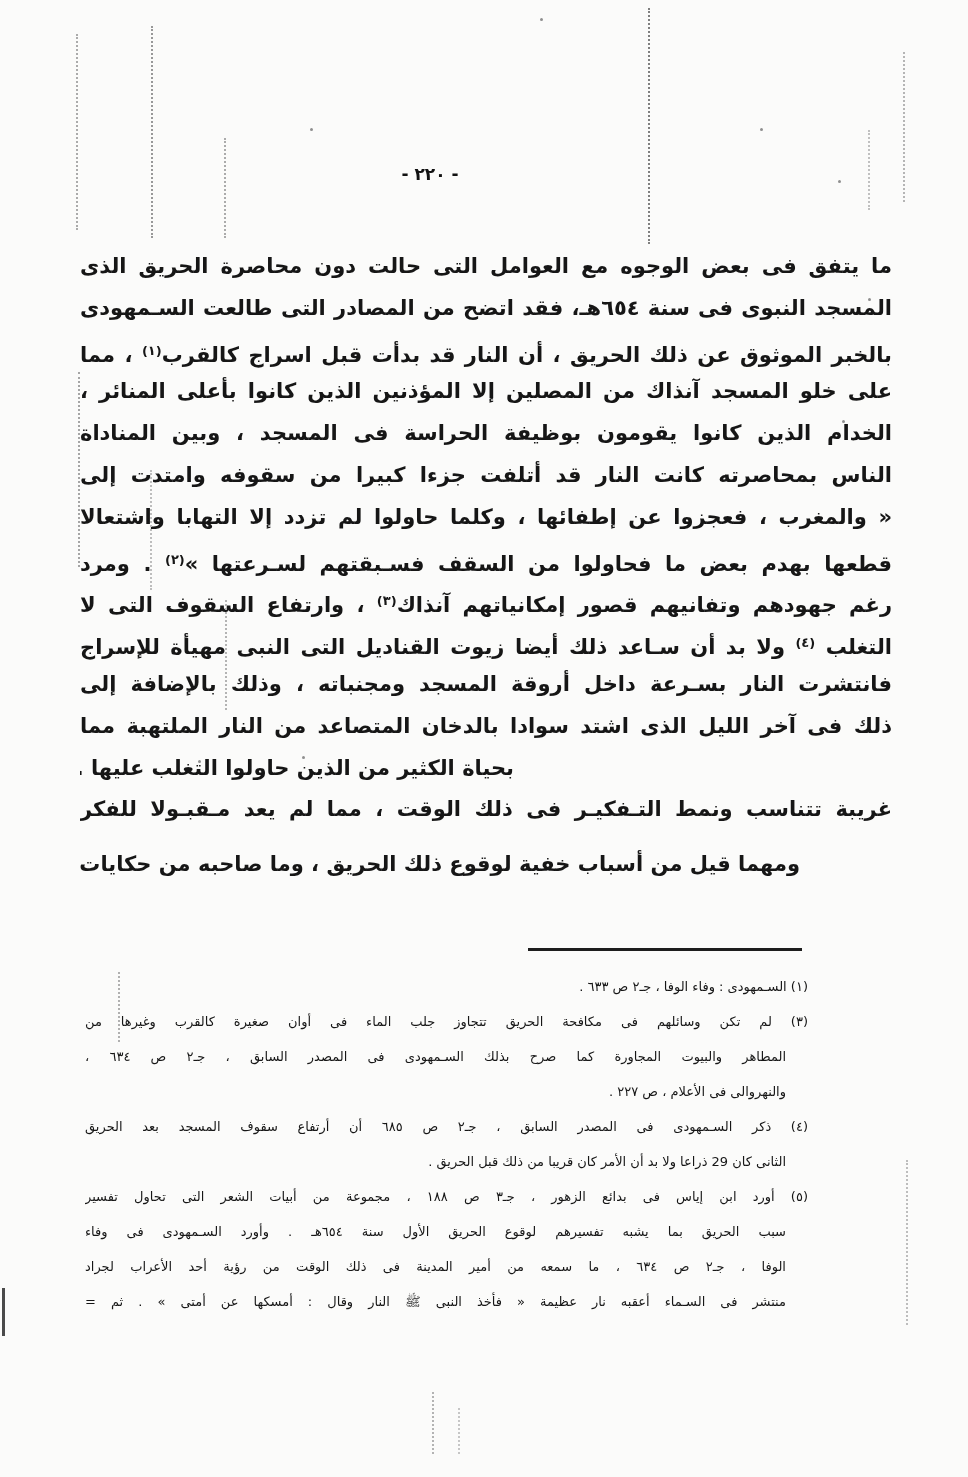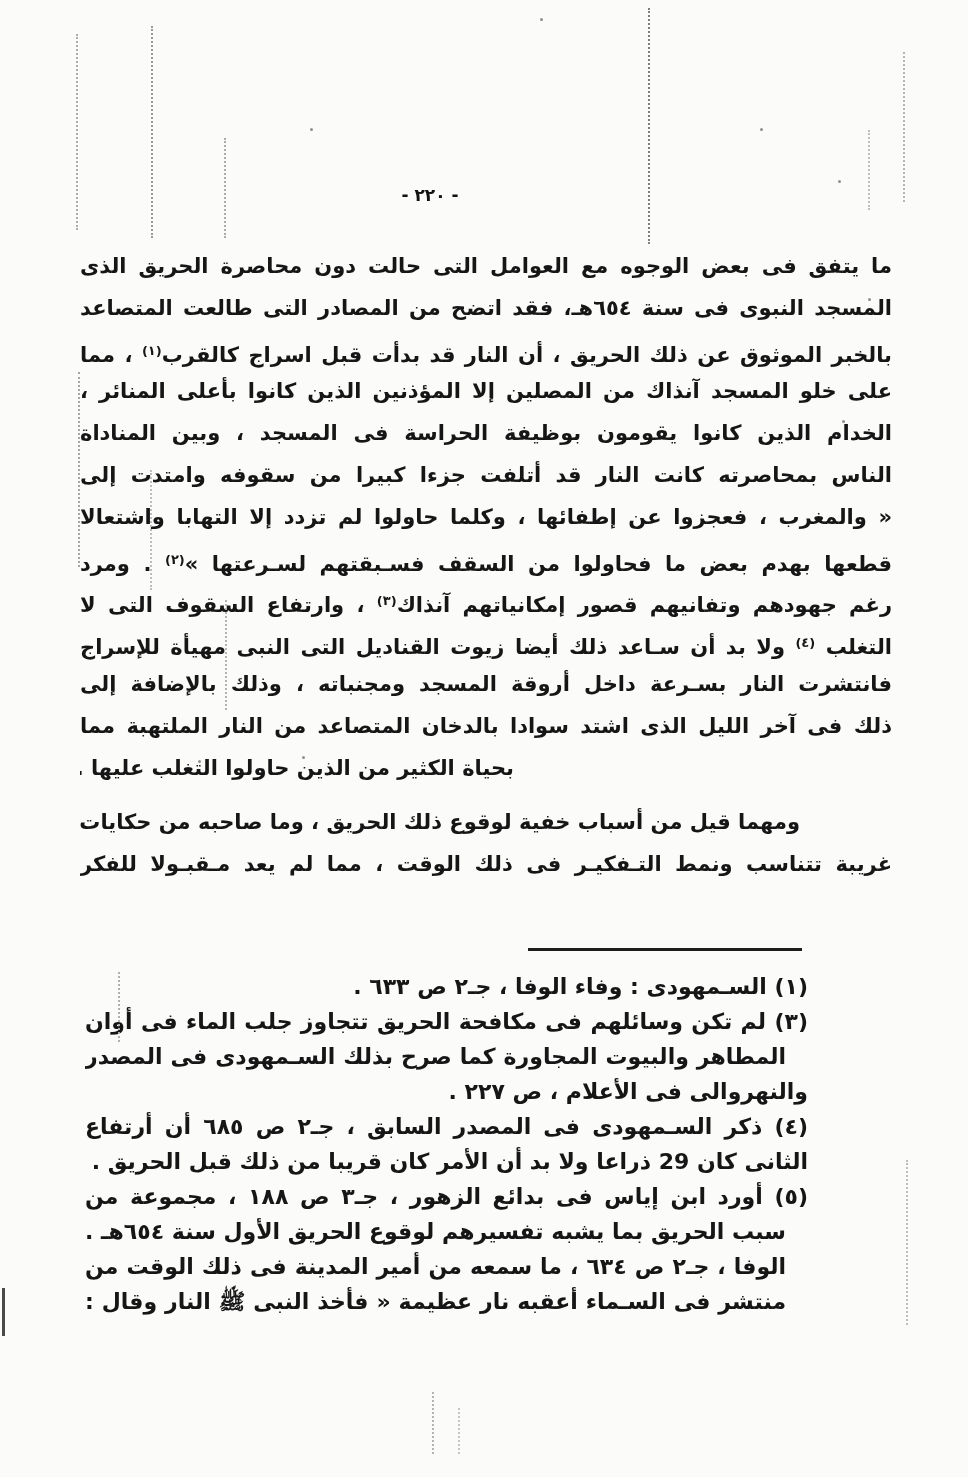--- a/index.html
+++ b/index.html
@@ -3,72 +3,72 @@
 <meta charset="utf-8">
 <style>
   :root { --paper:#fbfbfa; --ink:#161616; }
   html,body{margin:0;padding:0;background:var(--paper);}
   .page{
     position:relative; width:968px; height:1477px; overflow:hidden;
     background:var(--paper); color:var(--ink);
     font-family:"DejaVu Sans", sans-serif;
   }
   .page-number{
-    position:absolute; top:185px; left:0; width:860px;
+    position:absolute; top:164px; left:0; width:860px;
     text-align:center; font-size:17px; font-weight:700; color:#111;
   }
   .body-text{
     position:absolute; top:246px; right:76px; width:812px;
     font-size:21px; font-weight:700; line-height:41.8px; color:var(--ink);
   }
   .bline{height:41.8px; line-height:41.8px; overflow:hidden;}
   .full{text-align:justify; text-align-last:justify;}
   .short{margin-right:378px; text-align:right; white-space:nowrap;}
   .indent{margin-right:92px; text-align:right; white-space:nowrap;}
   .pgap{margin-top:13px;}
   .sup{font-size:0.62em; vertical-align:0.5em;}
   .fn-sep{
     position:absolute; top:948px; left:528px; width:274px; height:3px;
     background:#1d1d1d;
   }
   .fnotes{
     position:absolute; top:969px; right:160px; width:723px;
-    font-size:22px; font-weight:700; color:var(--ink);
+    font-size:13px; font-weight:400; color:var(--ink);
   }
   .fline{height:35px; line-height:35px; overflow:hidden;}
   .fm{text-align:right;}
   .fmj{text-align:justify; text-align-last:justify;}
-  .fc{text-align:right;}
+  .fc{margin-right:22px; text-align:right;}
   .fcj{margin-right:22px; text-align:justify; text-align-last:justify;}
   .art{position:absolute; width:0; pointer-events:none;}
   .speck{position:absolute; width:3px; height:3px; background:#8f8f8f; border-radius:50%; pointer-events:none;}
 </style>
 </head>
 <body>
 
 <div class="page">
 
   <div class="page-number">- ٢٢٠ -</div>
 
   <main class="body-text" id="body-text" dir="rtl">
       <div class="bline full"><span>ما يتفق فى بعض الوجوه مع العوامل التى حالت دون محاصرة الحريق الذى داهم</span></div>
-      <div class="bline full"><span>المسجد النبوى فى سنة ٦٥٤هـ، فقد اتضح من المصادر التى طالعت المتصاعد</span></div>
+      <div class="bline full"><span>المسجد النبوى فى سنة ٦٥٤هـ، فقد اتضح من المصادر التى طالعت السـمهودى</span></div>
       <div class="bline full"><span>بالخبر الموثوق عن ذلك الحريق ، أن النار قد بدأت قبل اسراج كالقرب</span><span class="sup">(١)</span><span> ، مما يدل</span></div>
       <div class="bline full"><span>على خلو المسجد آنذاك من المصلين إلا المؤذنين الذين كانوا بأعلى المنائر ، وبعض</span></div>
       <div class="bline full"><span>الخدام الذين كانوا يقومون بوظيفة الحراسة فى المسجد ، وبين المناداة بالحريق وقيام</span></div>
       <div class="bline full"><span>الناس بمحاصرته كانت النار قد أتلفت جزءا كبيرا من سقوفه وامتدت إلى الشمال</span></div>
       <div class="bline full"><span>« والمغرب ، فعجزوا عن إطفائها ، وكلما حاولوا لم تزدد إلا التهابا واشتعالا فحاولوا</span></div>
       <div class="bline full"><span>قطعها بهدم بعض ما فحاولوا من السقف فسـبقتهم لسـرعتها »</span><span class="sup">(٢)</span><span> . ومرد إخفاقهم</span></div>
       <div class="bline full"><span>رغم جهودهم وتفانيهم قصور إمكانياتهم آنذاك</span><span class="sup">(٣)</span><span> ، وارتفاع السقوف التى لا تطال</span></div>
       <div class="bline full"><span>التغلب </span><span class="sup">(٤)</span><span> ولا بد أن سـاعد ذلك أيضا زيوت القناديل التى النبى مهيأة للإسراج</span></div>
       <div class="bline full"><span>فانتشرت النار بسـرعة داخل أروقة المسجد ومجنباته ، وذلك بالإضافة إلى حدوث</span></div>
       <div class="bline full"><span>ذلك فى آخر الليل الذى اشتد سوادا بالدخان المتصاعد من النار الملتهبة مما أودى</span></div>
       <div class="bline short"><span>بحياة الكثير من الذين حاولوا التغلب عليها ..</span></div>
+      <div class="bline full"><span>غريبة تتناسب ونمط التـفكيـر فى ذلك الوقت ، مما لم يعد مـقبـولا للفكر</span></div>
       <div class="bline indent pgap"><span>ومهما قيل من أسباب خفية لوقوع ذلك الحريق ، وما صاحبه من حكايات</span></div>
-      <div class="bline full"><span>غريبة تتناسب ونمط التـفكيـر فى ذلك الوقت ، مما لم يعد مـقبـولا للفكر</span></div>
     </main>
 
   <div class="fn-sep"></div>
 
   <section class="fnotes" id="fnotes" dir="rtl">
       <div class="fline fm"><span>(١) السـمهودى : وفاء الوفا ، جـ٢ ص ٦٣٣ .</span></div>
       <div class="fline fmj"><span>(٣) لم تكن وسائلهم فى مكافحة الحريق تتجاوز جلب الماء فى أوان صغيرة كالقرب وغيرها من</span></div>
       <div class="fline fcj"><span>المطاهر والبيوت المجاورة كما صرح بذلك السـمهودى فى المصدر السابق ، جـ٢ ص ٦٣٤ ،</span></div>
       <div class="fline fc"><span>والنهروالى فى الأعلام ، ص ٢٢٧ .</span></div>
       <div class="fline fmj"><span>(٤) ذكر السـمهودى فى المصدر السابق ، جـ٢ ص ٦٨٥ أن أرتفاع سقوف المسجد بعد الحريق</span></div>

